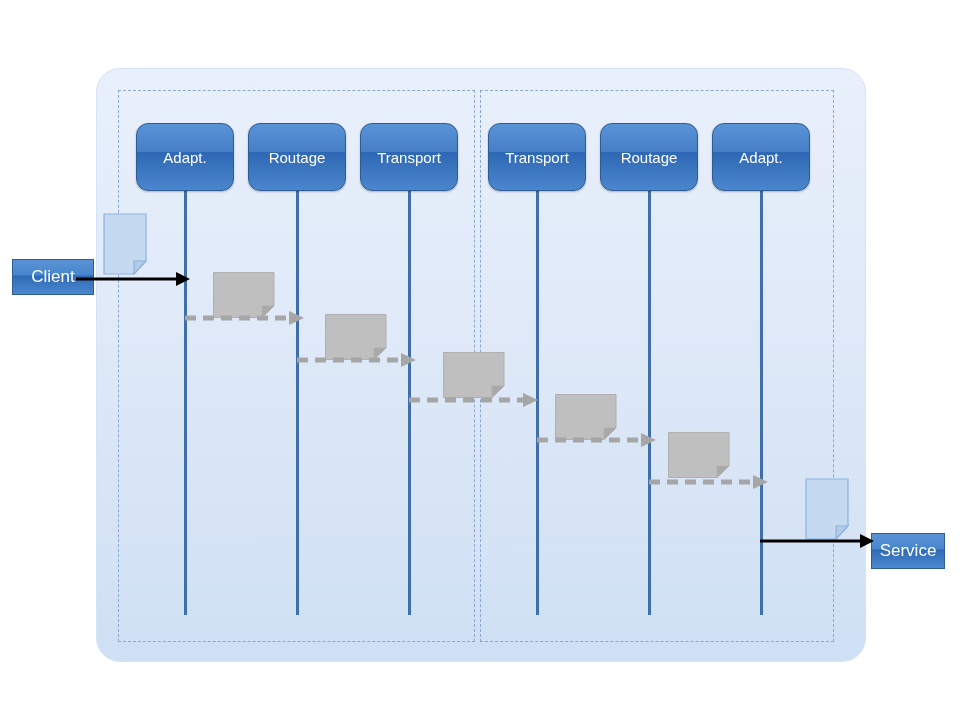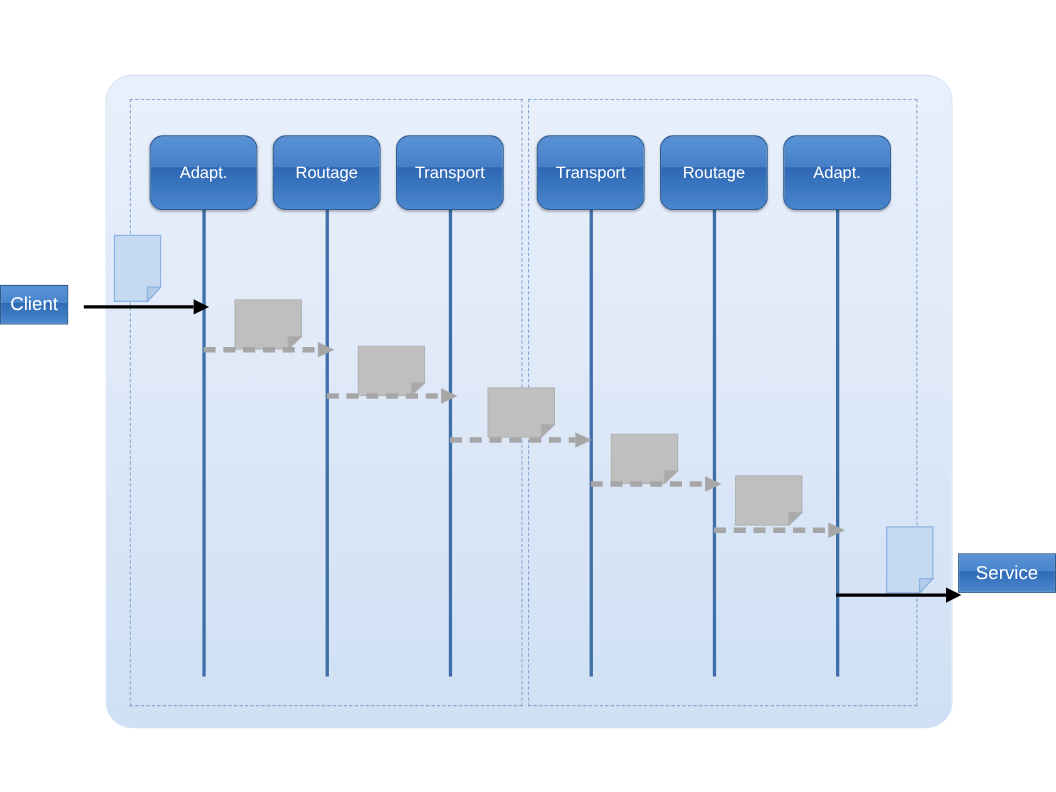--- a/index.html
+++ b/index.html
@@ -86,28 +86,28 @@
     border: 1px solid #2f5c92;
     background: linear-gradient(to bottom, #5a92d6 0%, #4885cb 45%, #2f6ab5 46%, #4b88ce 100%);
     color: #ffffff;
     font-size: 17px;
     display: flex;
     align-items: center;
     justify-content: center;
     box-sizing: border-box;
   }
   #endpoint-client {
-    left: 0px;
+    left: 12px;
     top: 259px;
-    width: 62px;
+    width: 82px;
   }
   #endpoint-service {
     left: 871px;
-    top: 503px;
-    width: 89px;
+    top: 533px;
+    width: 74px;
   }
 
   
   .doc-shape {
     position: absolute;
   }
   .doc-shape svg { display: block; }
 
   
   .solid-arrow svg { display: block; }

